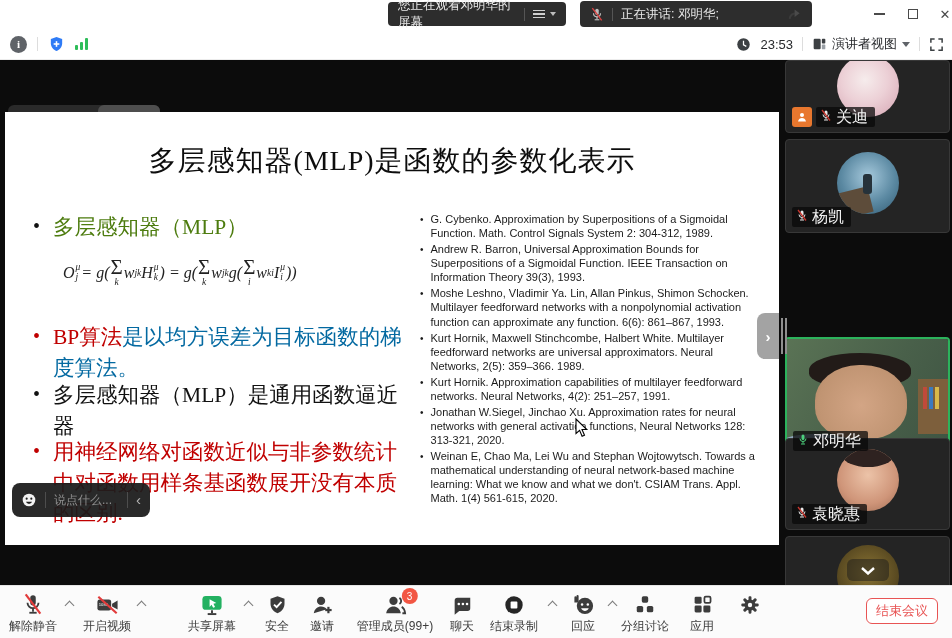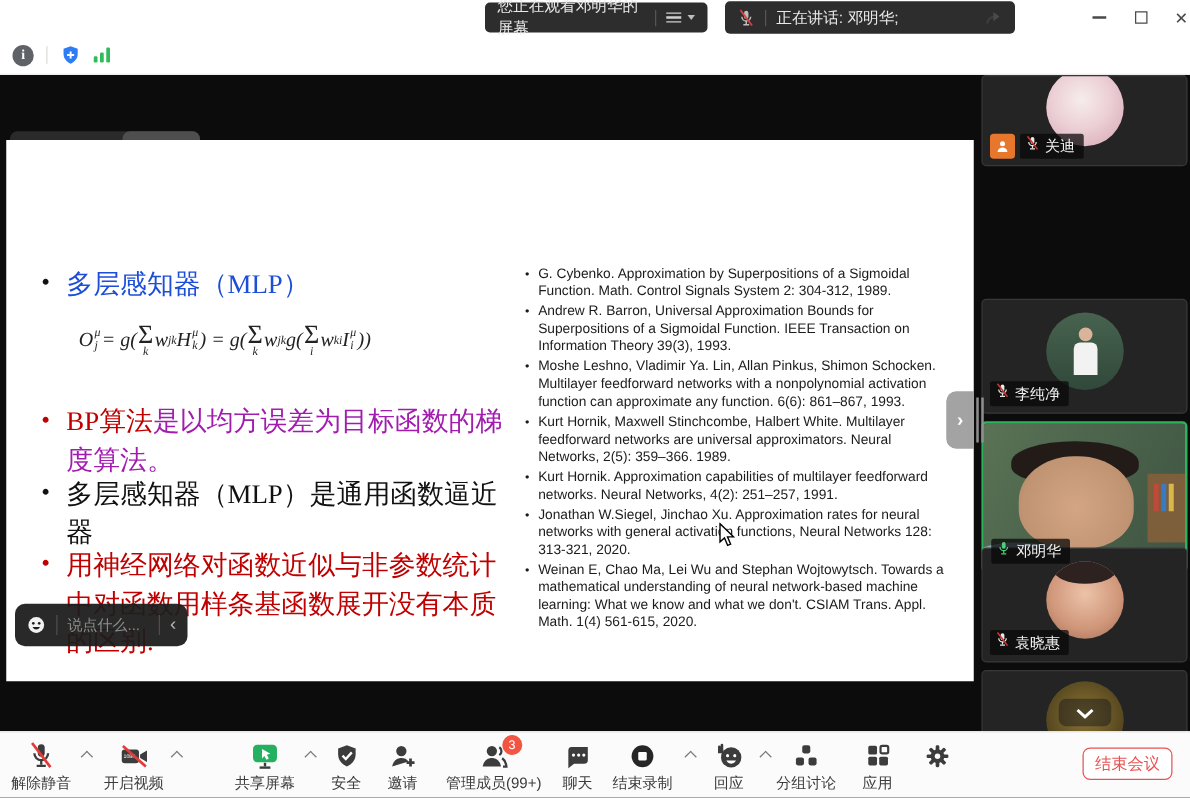--- a/index.html
+++ b/index.html
@@ -76,21 +76,21 @@
   .av1::after { content:""; position:absolute; left:26px; top:22px; width:9px; height:20px; background:#26323a; border-radius:3px; }
   .av1::before { content:""; position:absolute; left:0px; top:38px; width:34px; height:26px; background:#5d4c3a; transform:rotate(-14deg); }
   .av2 { background:linear-gradient(#47634f, #31483a); }
   .av2::before { content:""; position:absolute; left:26px; top:12px; width:11px; height:11px; border-radius:50%; background:#d9b49a; }
   .av2::after { content:""; position:absolute; left:22px; top:24px; width:19px; height:26px; background:#f2f2f2; border-radius:5px 5px 0 0; }
   .av4 { background:radial-gradient(circle at 50% 42%, #ecc3a8 0%, #cf9579 60%, #9c6a52 100%); }
   .av4::before { content:""; position:absolute; left:6px; top:-4px; width:50px; height:22px; border-radius:50%; background:#2e2220; }
   .av5 { background:radial-gradient(circle at 50% 45%, #8a7434 0%, #5c4c22 60%, #3a3115 100%); }
   .chiprow { position:absolute; left:6px; bottom:5px; display:flex; gap:4px; align-items:center; z-index:3; }
   .chip { height:20px; display:flex; align-items:center; gap:4px; background:rgba(8,8,8,.74); border-radius:2px; padding:0 7px 0 4px; }
-  .chip .nm { color:#f2f2f2; font-size:12px; white-space:nowrap; }
+  .chip .nm { color:#f2f2f2; font-size:16px; white-space:nowrap; }
   .host-badge { width:20px; height:20px; background:#e8772e; border-radius:3px; display:flex; align-items:center; justify-content:center; }
   
   .vid-deng { position:absolute; inset:0; background:linear-gradient(120deg,#5a7355 0%,#49604a 55%,#3e5442 100%); }
   .vid-deng .shelf { position:absolute; right:0; top:40px; width:30px; height:55px; background:#7d5f3c; }
   .vid-deng .shelf i { position:absolute; top:8px; width:4px; height:22px; }
   .vid-deng .head { position:absolute; left:28px; top:26px; width:92px; height:74px; background:radial-gradient(circle at 50% 55%, #d3a585 0%, #c09472 70%, #a87c5e 100%); border-radius:48% 48% 42% 42%; }
   .vid-deng .hair { position:absolute; left:22px; top:14px; width:102px; height:34px; background:#221b18; border-radius:50% 50% 40% 40%; }
   .vid-deng .shoulder { position:absolute; left:-10px; bottom:-8px; width:90px; height:30px; background:#8fa6ba; border-radius:40% 60% 0 0; }
   .scroll-down { position:absolute; left:50%; transform:translateX(-50%); top:22px; width:42px; height:22px; border-radius:6px; background:rgba(25,25,25,.5); display:flex; align-items:center; justify-content:center; z-index:4; }
   
@@ -152,45 +152,67 @@
         <path d="M12 2l8 3v6c0 5-3.4 9-8 11-4.6-2-8-6-8-11V5z" fill="#2e7bf6"></path>
         <line x1="12" y1="8" x2="12" y2="16" stroke="#fff" stroke-width="2.2"></line>
         <line x1="8" y1="12" x2="16" y2="12" stroke="#fff" stroke-width="2.2"></line>
       </svg>
       <span class="sigbars">
           <i style="height:5px"></i>
           <i style="height:8px"></i>
           <i style="height:12px"></i>
         </span>
     </div>
+    <div class="ib-right">
+      <svg width="15" height="15" viewBox="0 0 24 24">
+        <circle cx="12" cy="12" r="10" fill="#3c4043"></circle>
+        <path d="M12 6v6.5l4.5 2.5" stroke="#fff" stroke-width="2" fill="none"></path>
+      </svg>
+      <span>23:53</span>
+      <span class="ib-sep"></span>
+      <div class="viewmode">
+        <svg width="15" height="14" viewBox="0 0 24 24">
+          <rect x="2" y="3" width="12" height="18" rx="2" fill="#3c4043"></rect>
+          <rect x="16" y="3" width="6" height="8" rx="1.5" fill="#3c4043"></rect>
+          <rect x="16" y="13" width="6" height="8" rx="1.5" fill="#9aa0a6"></rect>
+        </svg>
+        <span>演讲者视图</span>
+        <span class="caret-down"></span>
+      </div>
+      <span class="ib-sep"></span>
+      <svg width="15" height="15" viewBox="0 0 24 24">
+        <path d="M3 9V3h6M15 3h6v6M21 15v6h-6M9 21H3v-6" stroke="#3c4043" stroke-width="2.4" fill="none"></path>
+      </svg>
+    </div>
   </div>
 
   <div id="main">
 
     <div class="rec-pill">
       <span class="rec-dot"></span>
       <span class="rec-label">录制中</span>
       <div class="rec-btns">
         <span class="icn-pause">
             <i></i>
             <i></i>
           </span>
         <span class="icn-stop"></span>
       </div>
     </div>
 
     <div id="slide">
+      <div class="slide-title">多层感知器(MLP)是函数的参数化表示</div>
       <div id="bullets">
           <div class="sbullet" style="top: 100px;">
             <span class="mk" style="color: rgb(17, 17, 17);">•</span>
-            <span><span style="color: #1d4ed8;">多层感知器（MLP）</span></span>
+            <span><span style="color: #4d7c0f;">多层感知器（MLP）</span></span>
           </div>
           <div class="sbullet" style="top: 210px;">
             <span class="mk" style="color: rgb(192, 0, 0);">•</span>
-            <span><span style="color: rgb(192, 0, 0);">BP算法</span><span style="color: #a21caf;">是以均方误差为目标函数的梯度算法。</span></span>
+            <span><span style="color: rgb(192, 0, 0);">BP算法</span><span style="color: #0369a1;">是以均方误差为目标函数的梯度算法。</span></span>
           </div>
           <div class="sbullet" style="top: 268px;">
             <span class="mk" style="color: rgb(17, 17, 17);">•</span>
             <span><span style="color: rgb(17, 17, 17);">多层感知器（MLP）是通用函数逼近器</span></span>
           </div>
           <div class="sbullet" style="top: 325px;">
             <span class="mk" style="color: rgb(192, 0, 0);">•</span>
             <span><span style="color: rgb(192, 0, 0);">用神经网络对函数近似与非参数统计中对函数用样条基函数展开没有本质的区别.</span></span>
           </div>
         </div>
@@ -302,33 +324,33 @@
       <rect x="9" y="2" width="6" height="11" rx="3" fill="#e9e9e9"></rect>
       <path d="M6 10a6 6 0 0 0 12 0" stroke="#e9e9e9" stroke-width="2" fill="none"></path>
       <line x1="12" y1="16" x2="12" y2="20" stroke="#e9e9e9" stroke-width="2"></line>
       <line x1="8" y1="21" x2="16" y2="21" stroke="#e9e9e9" stroke-width="2"></line>
       <line x1="4" y1="1" x2="20" y2="22" stroke="#c8372f" stroke-width="2.6"></line>
     </svg></span>
               <span class="nm">关迪</span>
             </span>
           </div>
         </div>
-        <div class="tile" style="top: 179px; height: 92px;">
-          <div class="avatar av2" style="top: 10px;"></div>
+        <div class="tile" style="top: 79px; height: 94px;">
+          <div class="avatar av1" style="top: 12px;"></div>
           <div class="chiprow">
             <span class="chip">
               <span>
     <svg width="12" height="13" viewBox="0 0 24 24">
       <rect x="9" y="2" width="6" height="11" rx="3" fill="#e9e9e9"></rect>
       <path d="M6 10a6 6 0 0 0 12 0" stroke="#e9e9e9" stroke-width="2" fill="none"></path>
       <line x1="12" y1="16" x2="12" y2="20" stroke="#e9e9e9" stroke-width="2"></line>
       <line x1="8" y1="21" x2="16" y2="21" stroke="#e9e9e9" stroke-width="2"></line>
       <line x1="4" y1="1" x2="20" y2="22" stroke="#c8372f" stroke-width="2.6"></line>
     </svg></span>
-              <span class="nm">李纯净</span>
+              <span class="nm">杨凯</span>
             </span>
           </div>
         </div>
         <div class="tile speaking" style="top: 277px; height: 121px;">
           <div class="vid-deng">
         <div class="shelf">
               <i style="left:5px;background:#c04a3a"></i>
               <i style="left:11px;background:#3a7ac0"></i>
               <i style="left:17px;background:#d8b84a"></i>
             </div>

